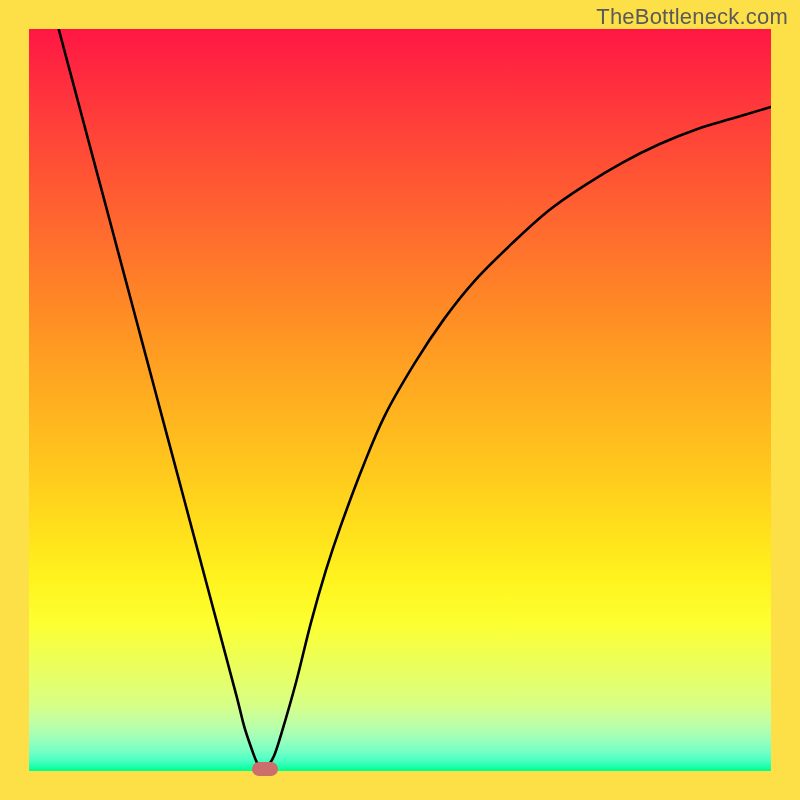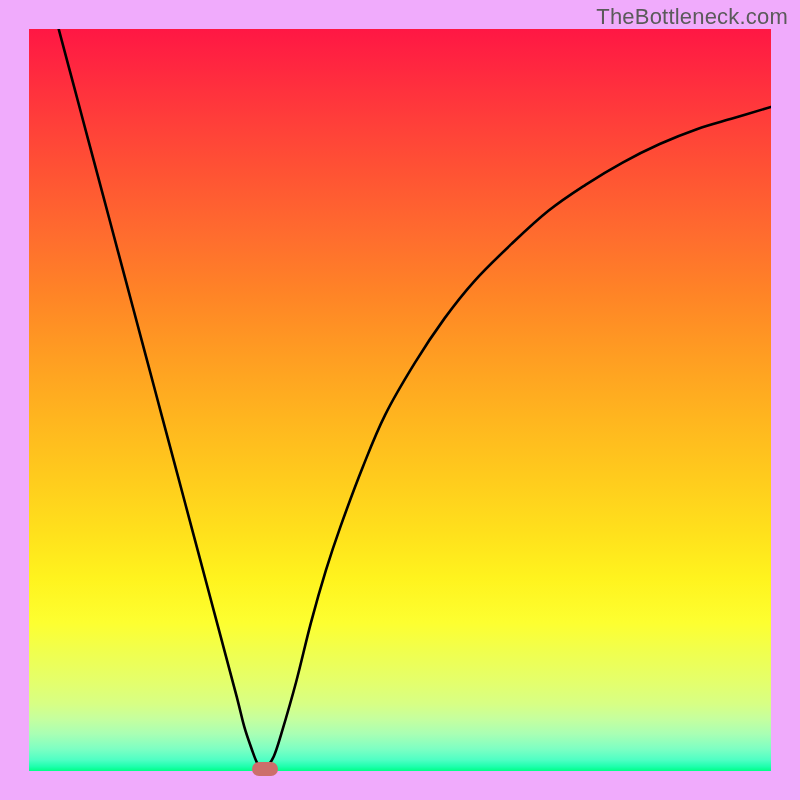--- a/index.html
+++ b/index.html
@@ -1,21 +1,21 @@
 <!DOCTYPE html>
 <html><head>
 <meta charset="utf-8">
 <style>
   * { margin: 0; padding: 0; box-sizing: border-box; }
   html, body { width: 800px; height: 800px; overflow: hidden; background: #000; }
   .frame {
     position: relative;
     width: 800px;
     height: 800px;
-    background: #f0abfc;
+    background: #fde047;
   }
   .watermark {
     position: absolute;
     top: 4px;
     right: 12px;
     font-family: Arial, Helvetica, sans-serif;
     font-size: 22px;
     font-weight: 500;
     color: #5a5a5a;
     letter-spacing: 0.2px;

